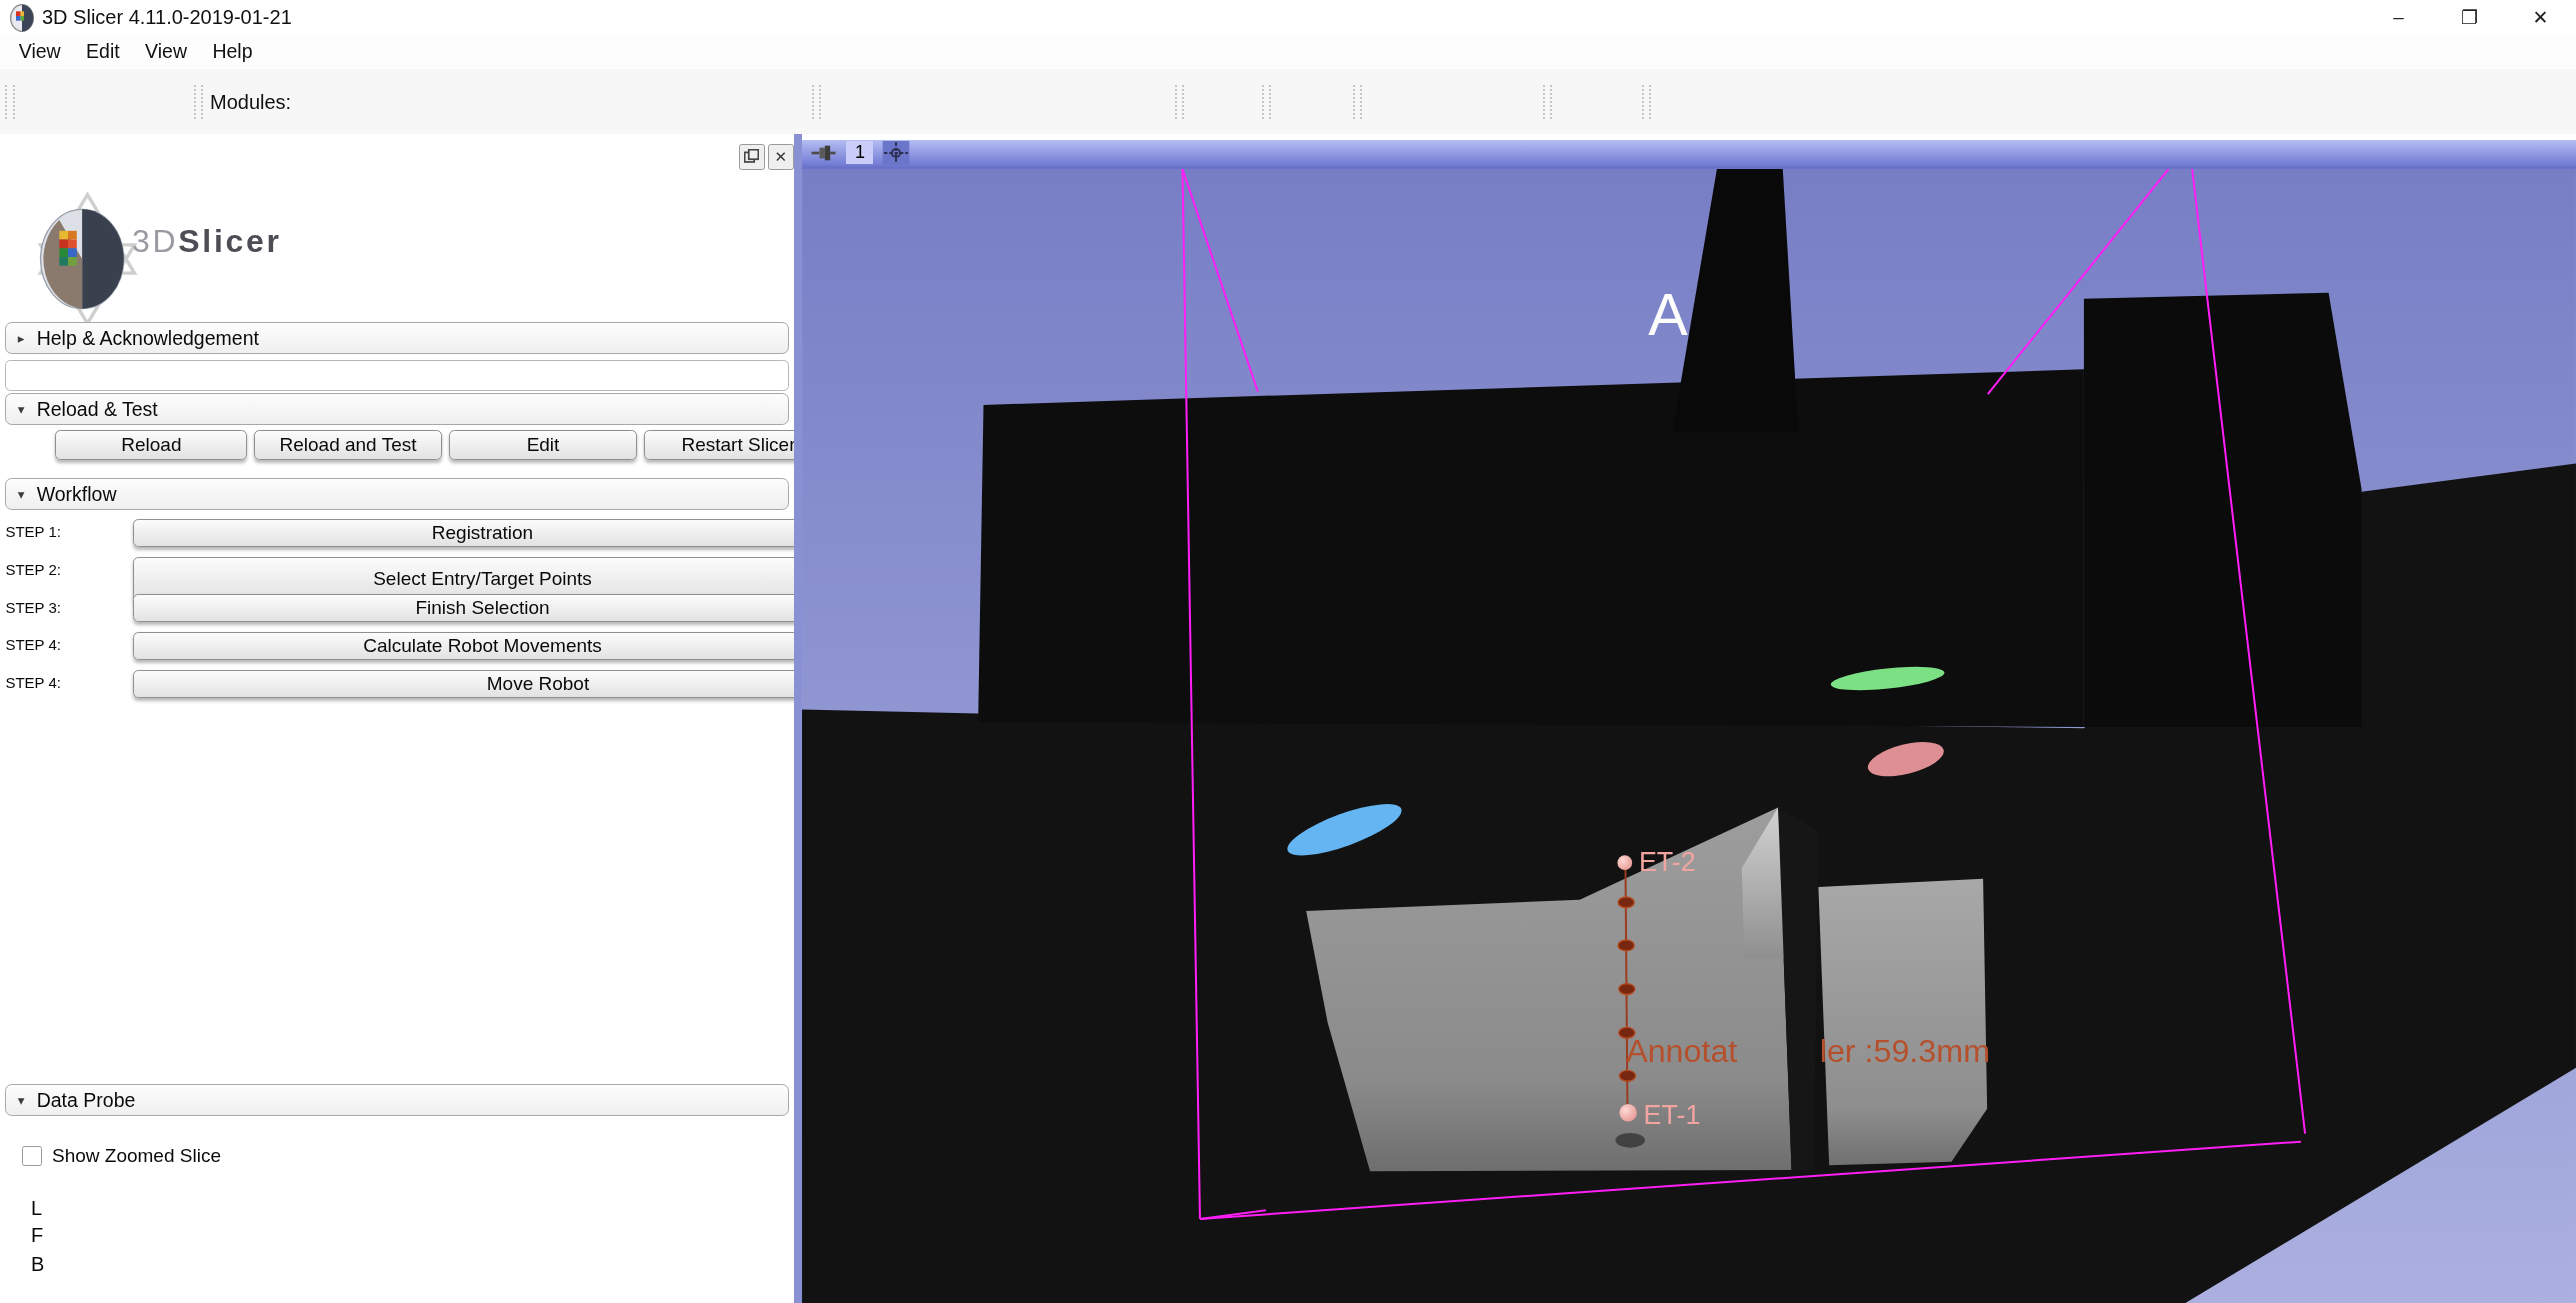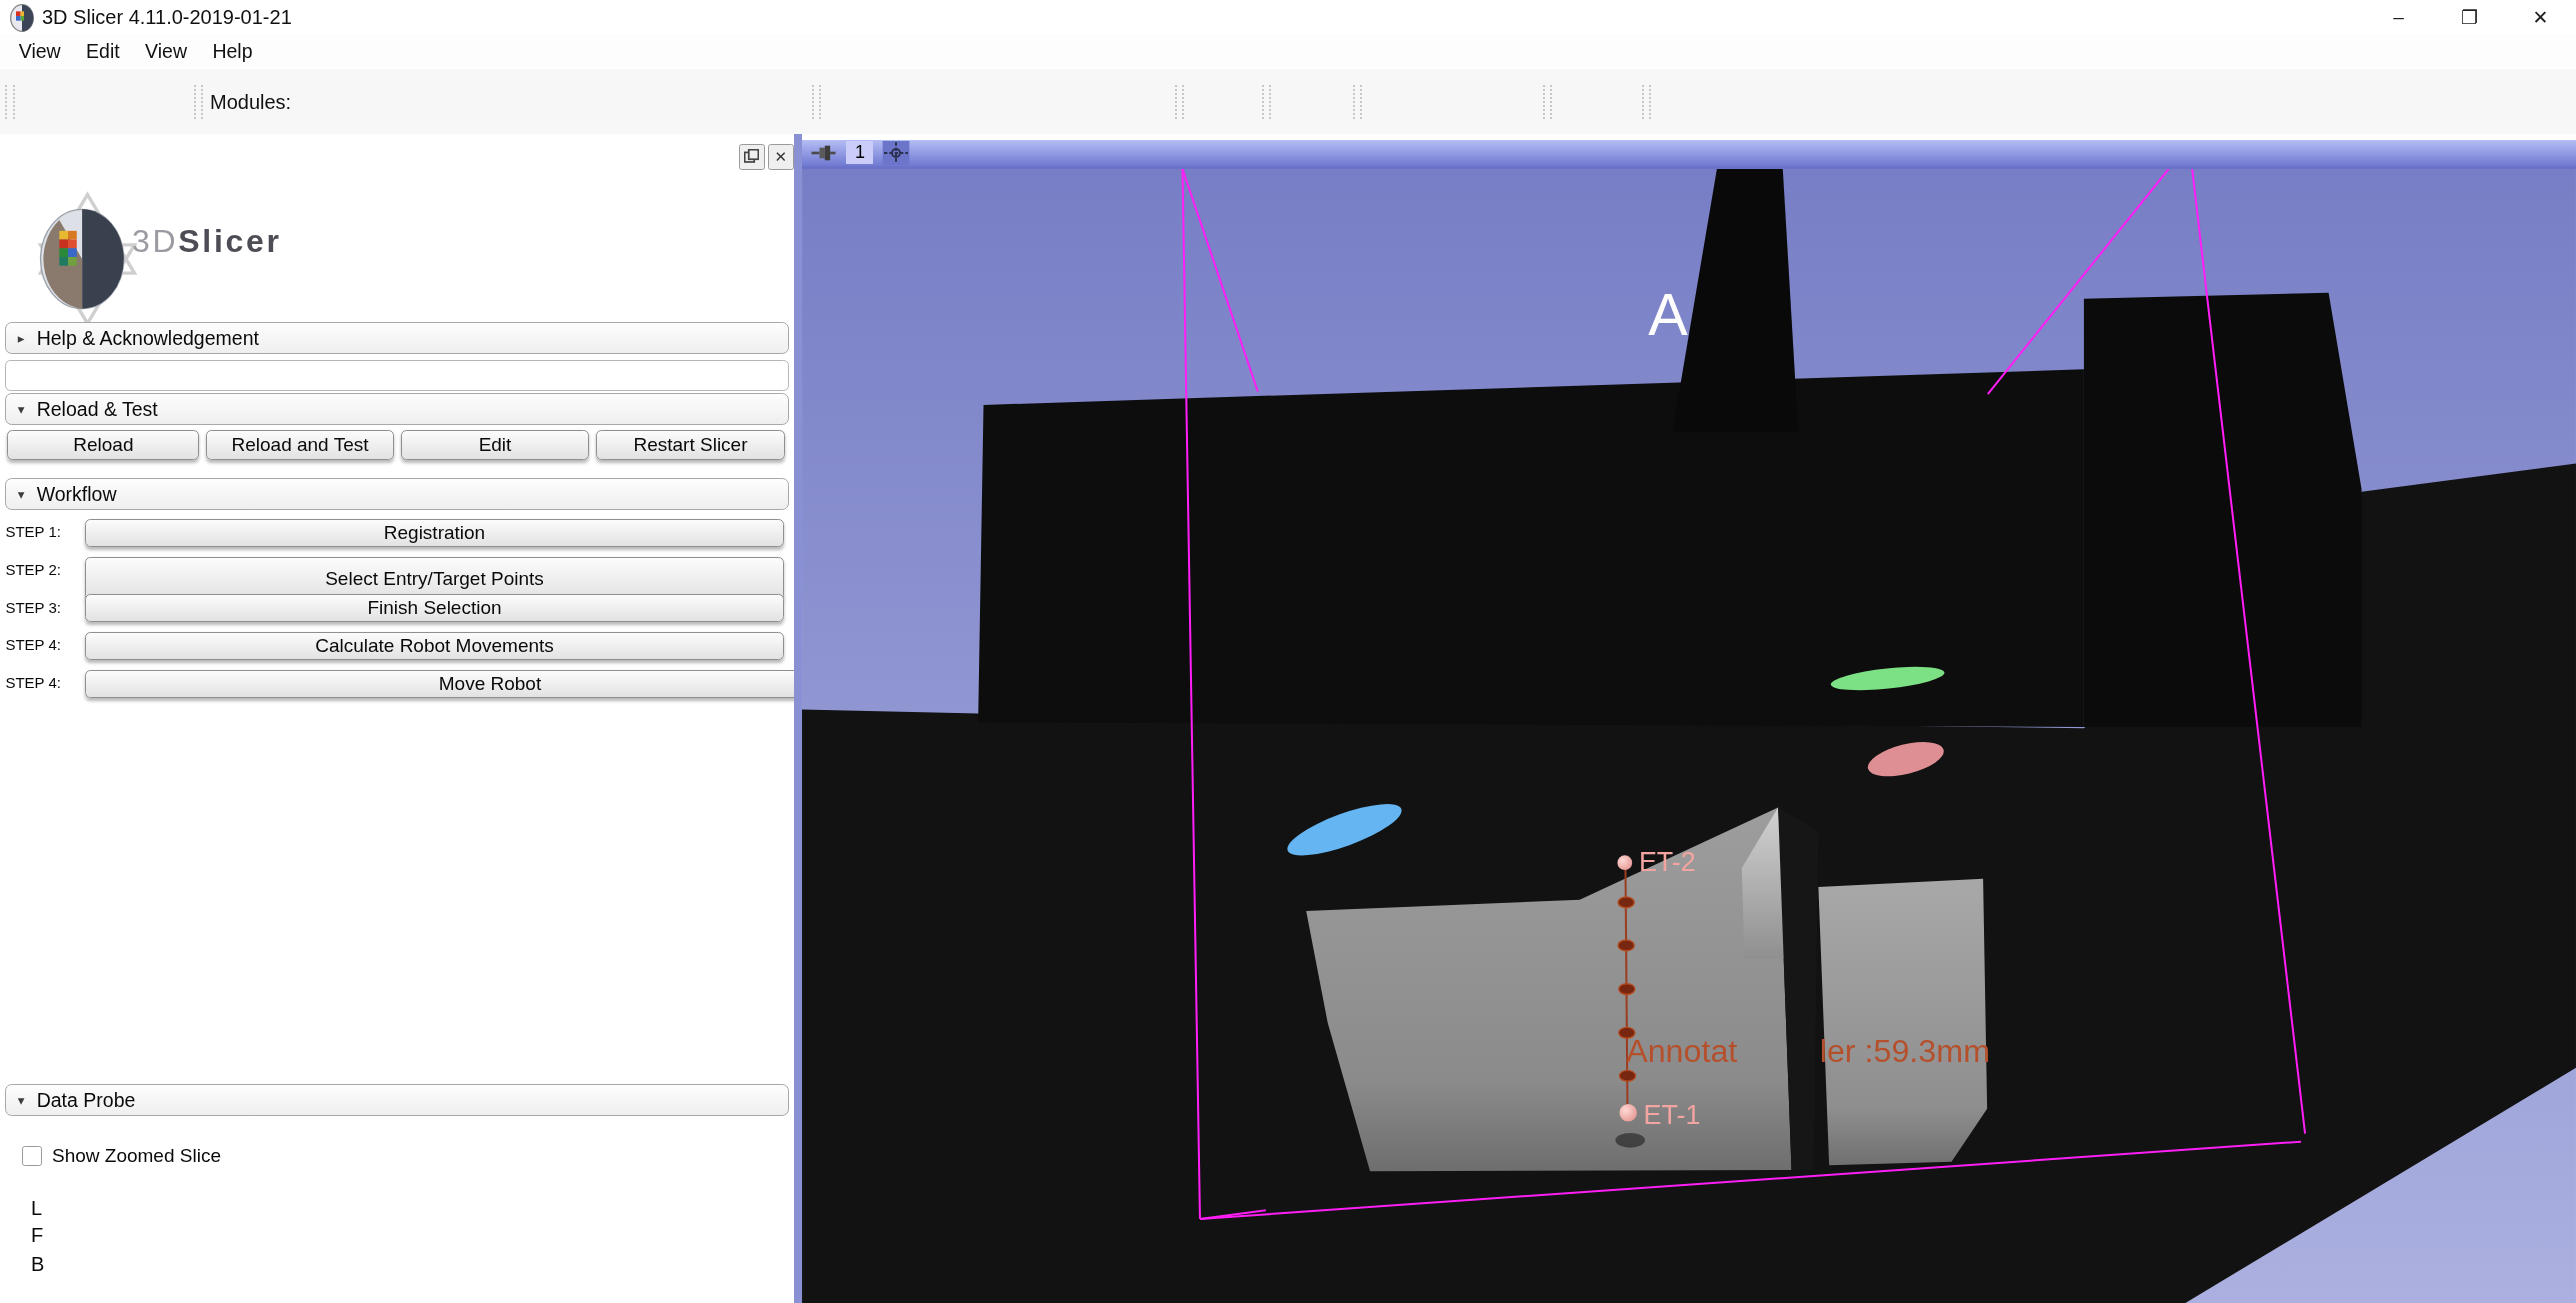--- a/index.html
+++ b/index.html
@@ -32,21 +32,21 @@
     display:flex;align-items:center;justify-content:center;font-size:15px;color:#333;box-sizing:border-box;}
   .logo-word{top:89px;left:132px;font-size:32px;letter-spacing:2.7px;}
   .logo-3d{color:#9a9aa2;font-weight:400;}
   .logo-slicer{color:#4d4d55;font-weight:700;}
   .sec{left:4.7px;width:784px;height:32px;border:1.3px solid #a8a8a8;border-radius:6.7px;
     background:linear-gradient(#fdfdfd,#efefef);display:flex;align-items:center;font-size:19.5px;color:#0a0a0a;box-sizing:border-box;}
   .sec .tri{width:31px;text-align:center;font-size:13.4px;color:#3c3c3c;}
   .plainbox{left:4.7px;width:784px;height:31px;border:1.3px solid #b6b6b6;border-radius:5.4px;background:#fff;box-sizing:border-box;}
   .btn{border:1.3px solid #8f8f8f;border-radius:5.4px;background:linear-gradient(#fcfcfc,#e2e2e2);
     font-size:19px;color:#0a0a0a;display:flex;align-items:center;justify-content:center;
-    box-shadow:0 2.7px 3.4px rgba(0,0,0,.28);box-sizing:border-box;height:30px;}
+    box-shadow:0 2.7px 3.4px rgba(0,0,0,.28);box-sizing:border-box;height:30px;margin-left:48px;}
   .step-label{font-size:15px;color:#0a0a0a;left:5.4px;}
   .cb{left:21.5px;width:20px;height:20px;border:1.3px solid #9a9a9a;border-radius:2.7px;background:#fff;box-sizing:border-box;}
   .cb-label{left:52px;font-size:19px;color:#0a0a0a;}
   .probe-row{left:31px;font-size:20px;color:#0a0a0a;}
   
   .viewpad{left:802px;top:134px;width:1774px;height:5.4px;background:#fff;}
   .view-header{left:802px;top:140px;width:1774px;height:25.5px;
     background:linear-gradient(#b5bdf4,#6f79d2);border-bottom:4px solid #6a73c8;display:flex;align-items:center;box-sizing:content-box;}
   .view-num{width:27px;height:23px;margin-left:9.4px;background:#c9cdf8;display:flex;align-items:center;justify-content:center;
     font-size:18px;color:#000;}

